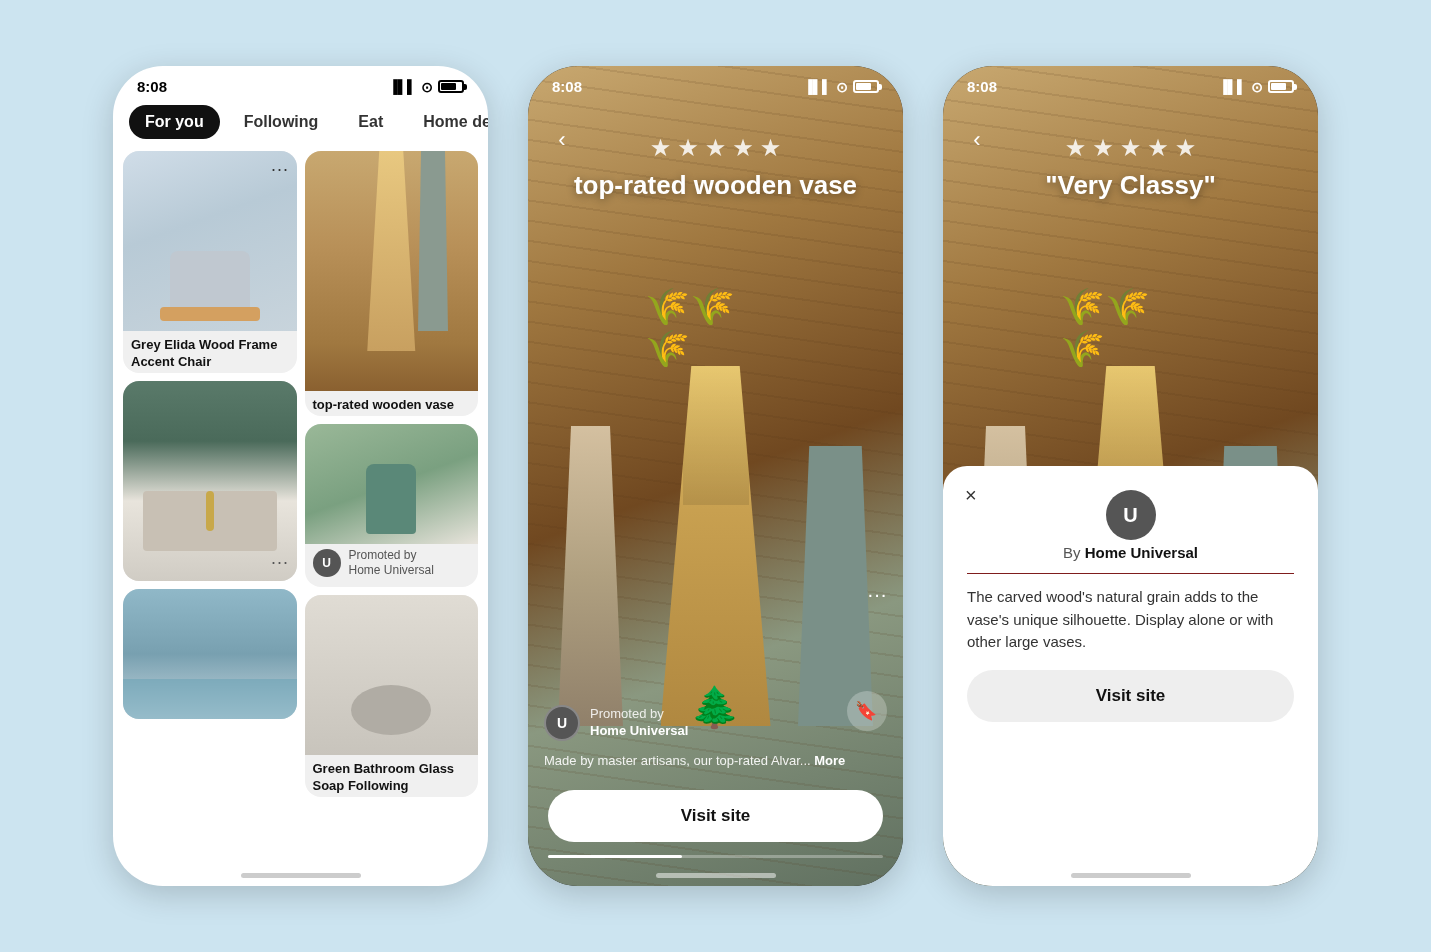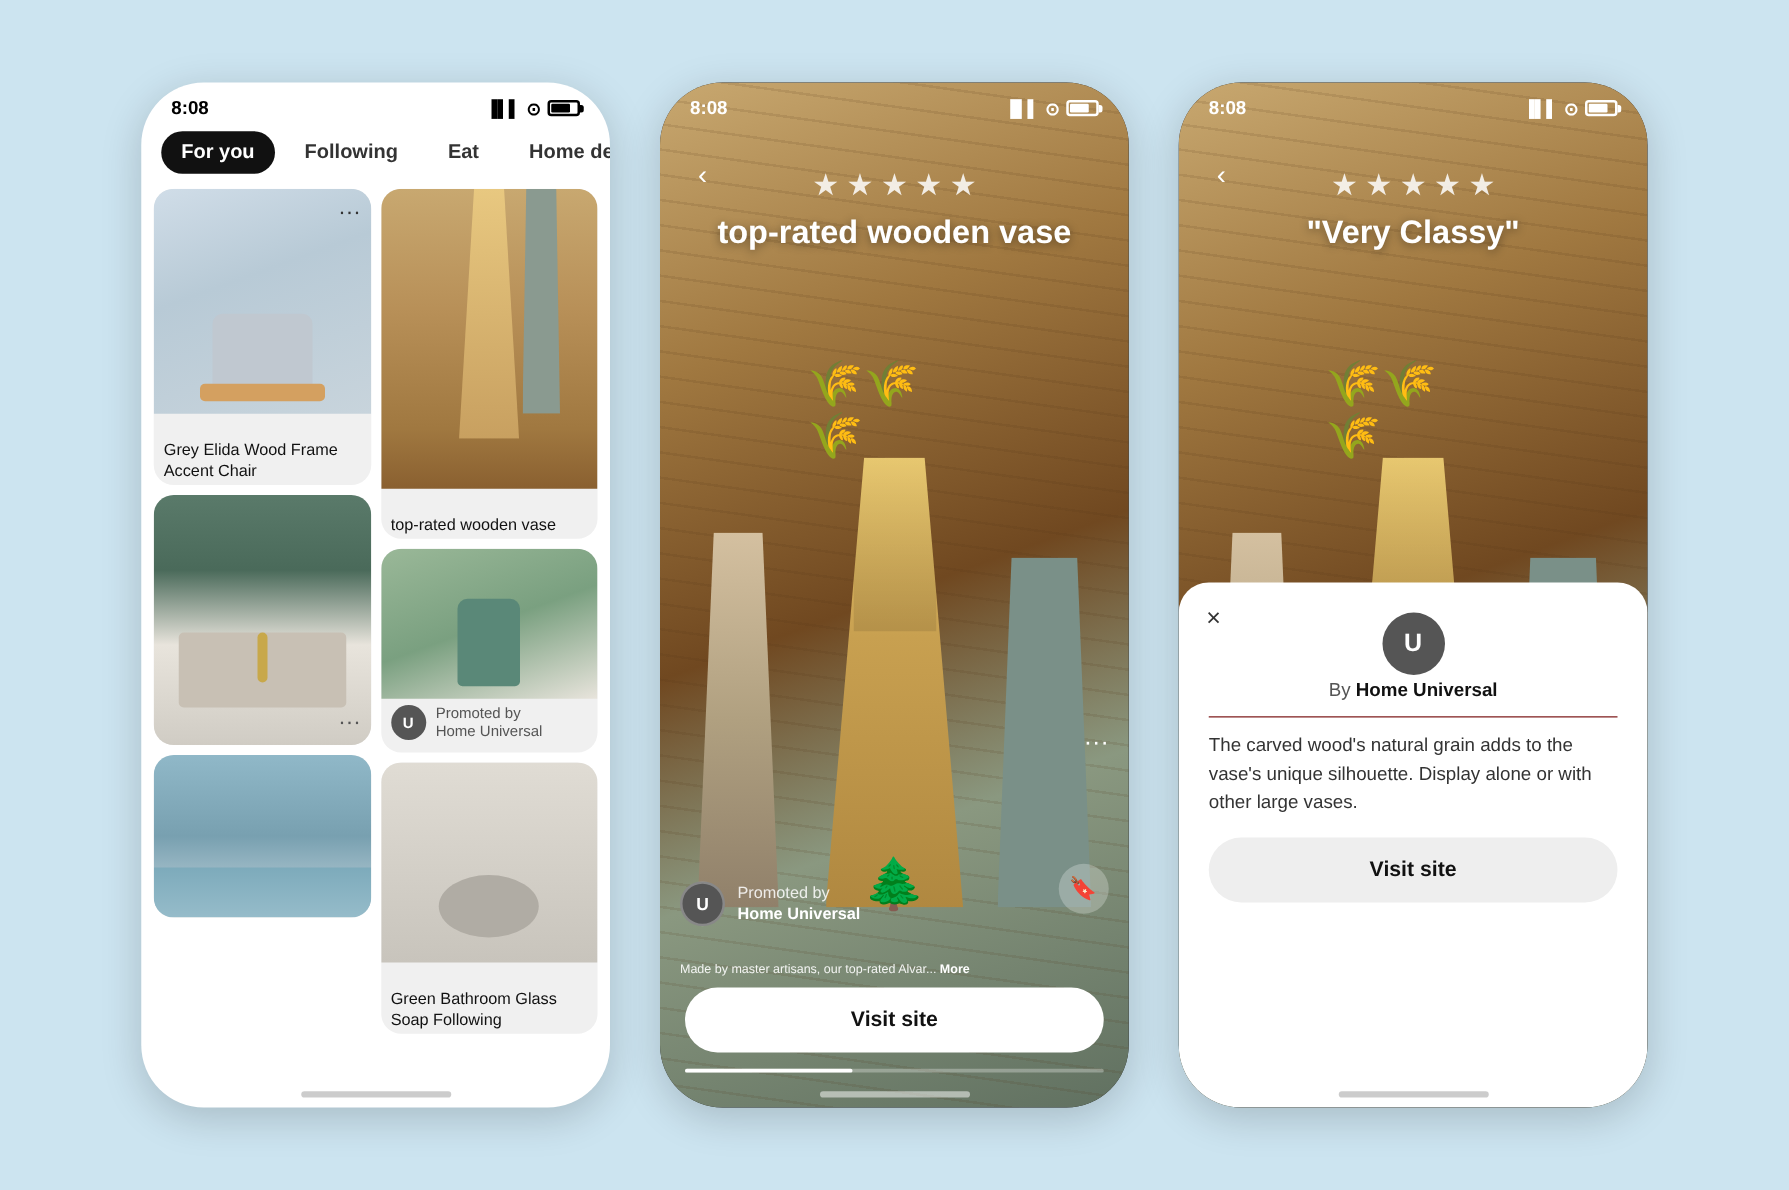--- a/index.html
+++ b/index.html
@@ -93,23 +93,23 @@
     .feed-col { display: flex; flex-direction: column; gap: 8px; flex: 1; }
 
     .feed-card {
       background: #f0f0f0;
       border-radius: 16px;
       overflow: hidden;
       position: relative;
     }
     .feed-card-title {
       font-size: 13px;
-      font-weight: 400;
+      font-weight: 700;
       color: #111;
-      padding: 21px 8px 2px;
+      padding: 6px 8px 2px;
       line-height: 1.3;
     }
     .card-more {
       position: absolute;
       top: 8px; right: 8px;
       color: #333; font-size: 18px; cursor: pointer;
     }
     .card-more-bottom {
       position: absolute;
       bottom: 8px; right: 8px;
@@ -402,23 +402,23 @@
       width: 40px; height: 40px;
       background: rgba(255,255,255,0.25);
       border-radius: 50%;
       display: flex; align-items: center; justify-content: center;
       color: #fff; font-size: 18px; cursor: pointer;
       z-index: 10;
     }
 
     .description-text {
       position: absolute;
-      bottom: 105px; left: 16px; right: 16px;
+      bottom: 118px; left: 16px; right: 16px;
       color: rgba(255,255,255,0.9);
-      font-size: 10px;
+      font-size: 13px;
       z-index: 10;
     }
     .description-text .more-link { font-weight: 700; color: #fff; }
 
     
     .visit-btn {
       position: absolute;
       bottom: 44px; left: 20px; right: 20px;
       background: #fff;
       border-radius: 32px;

